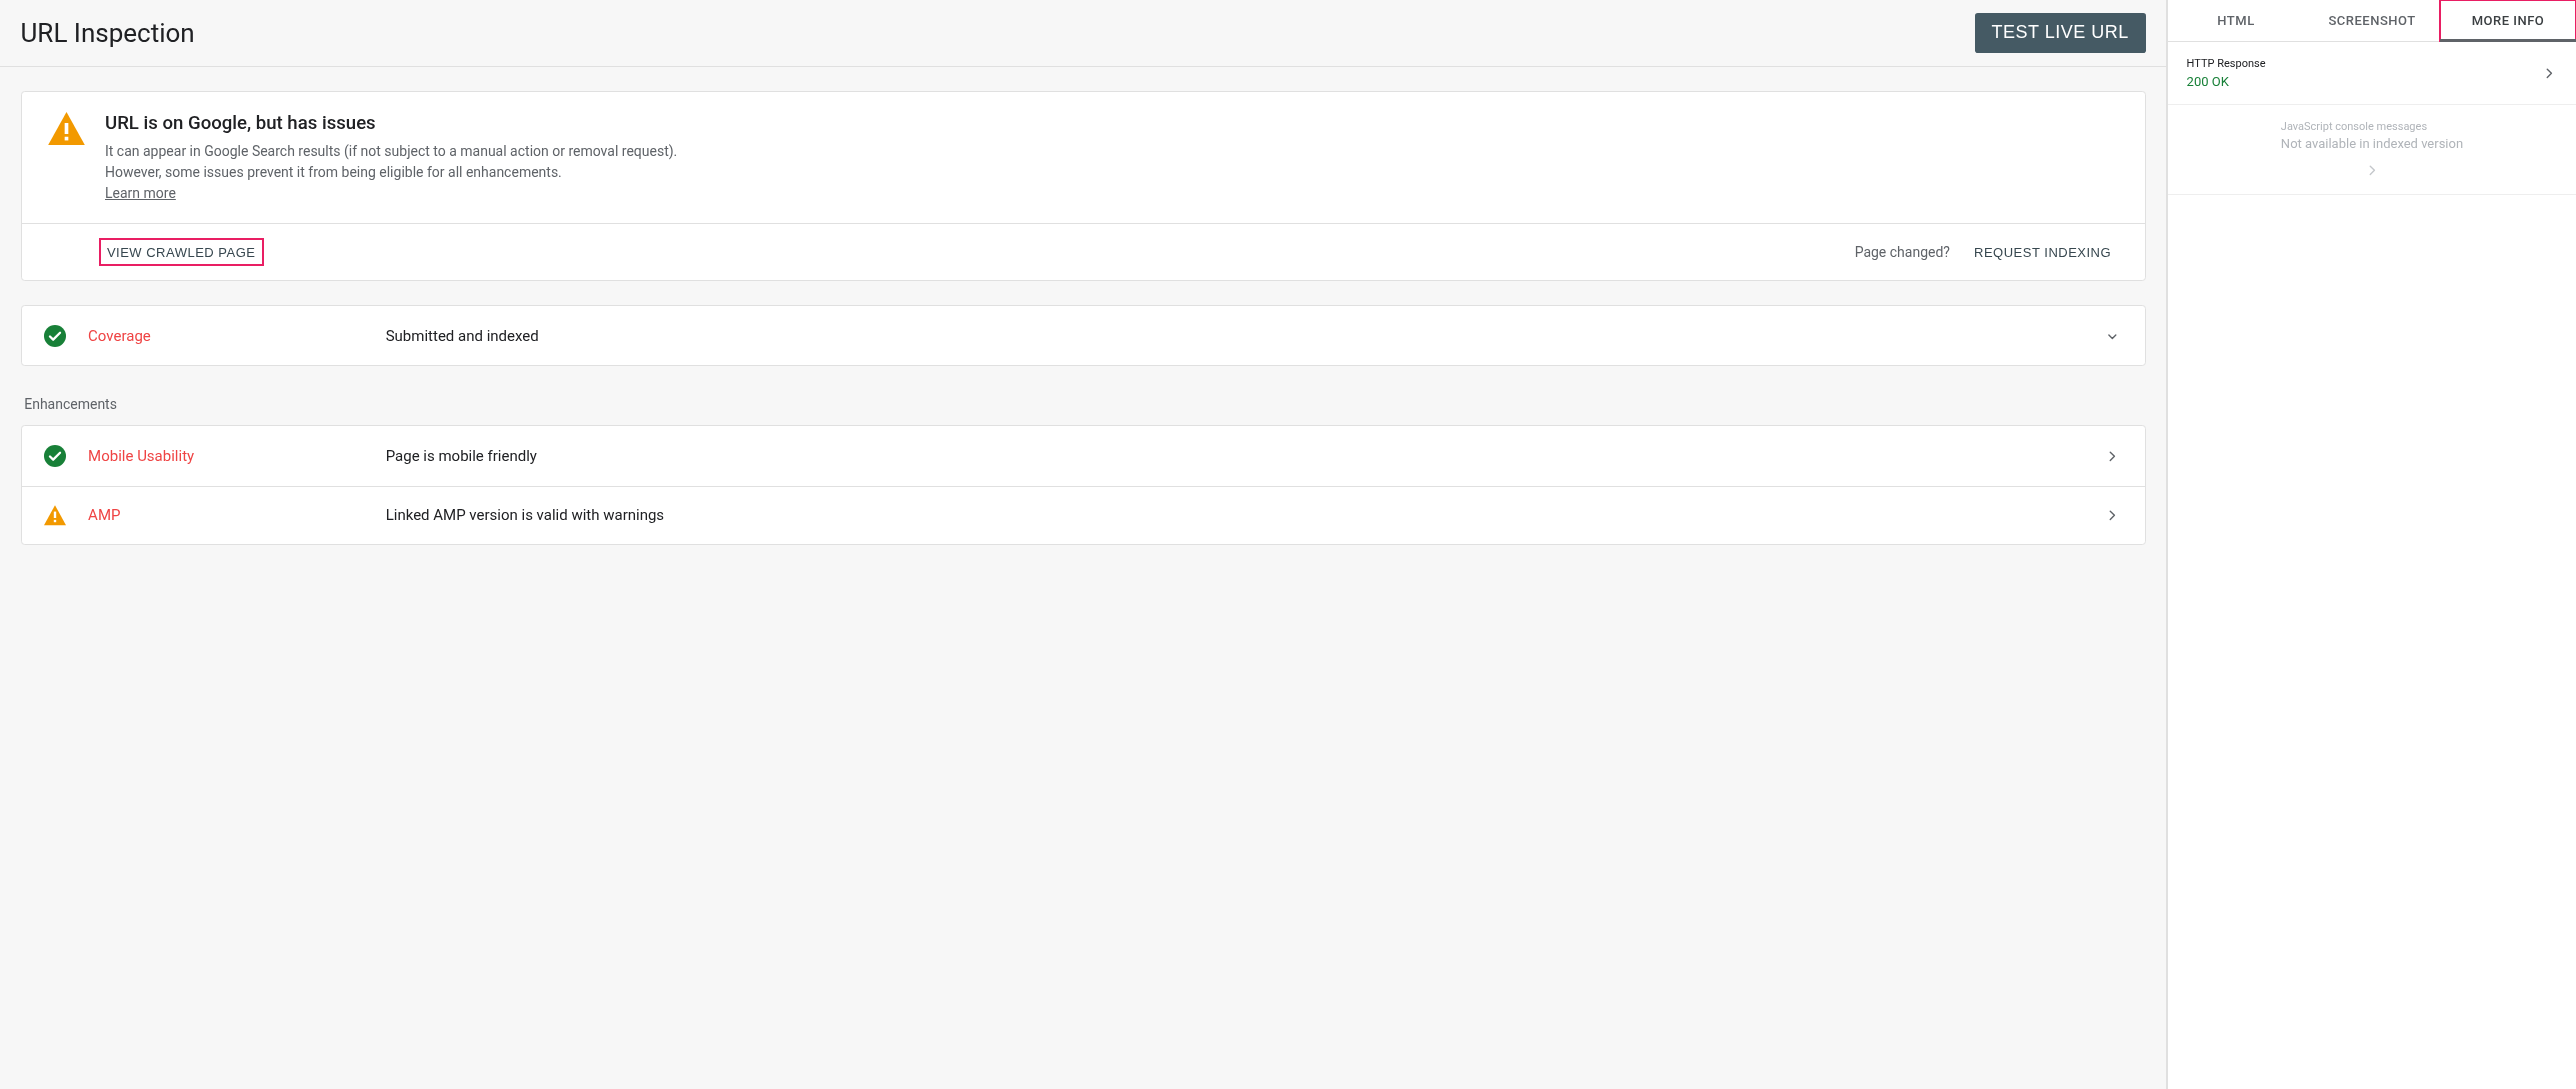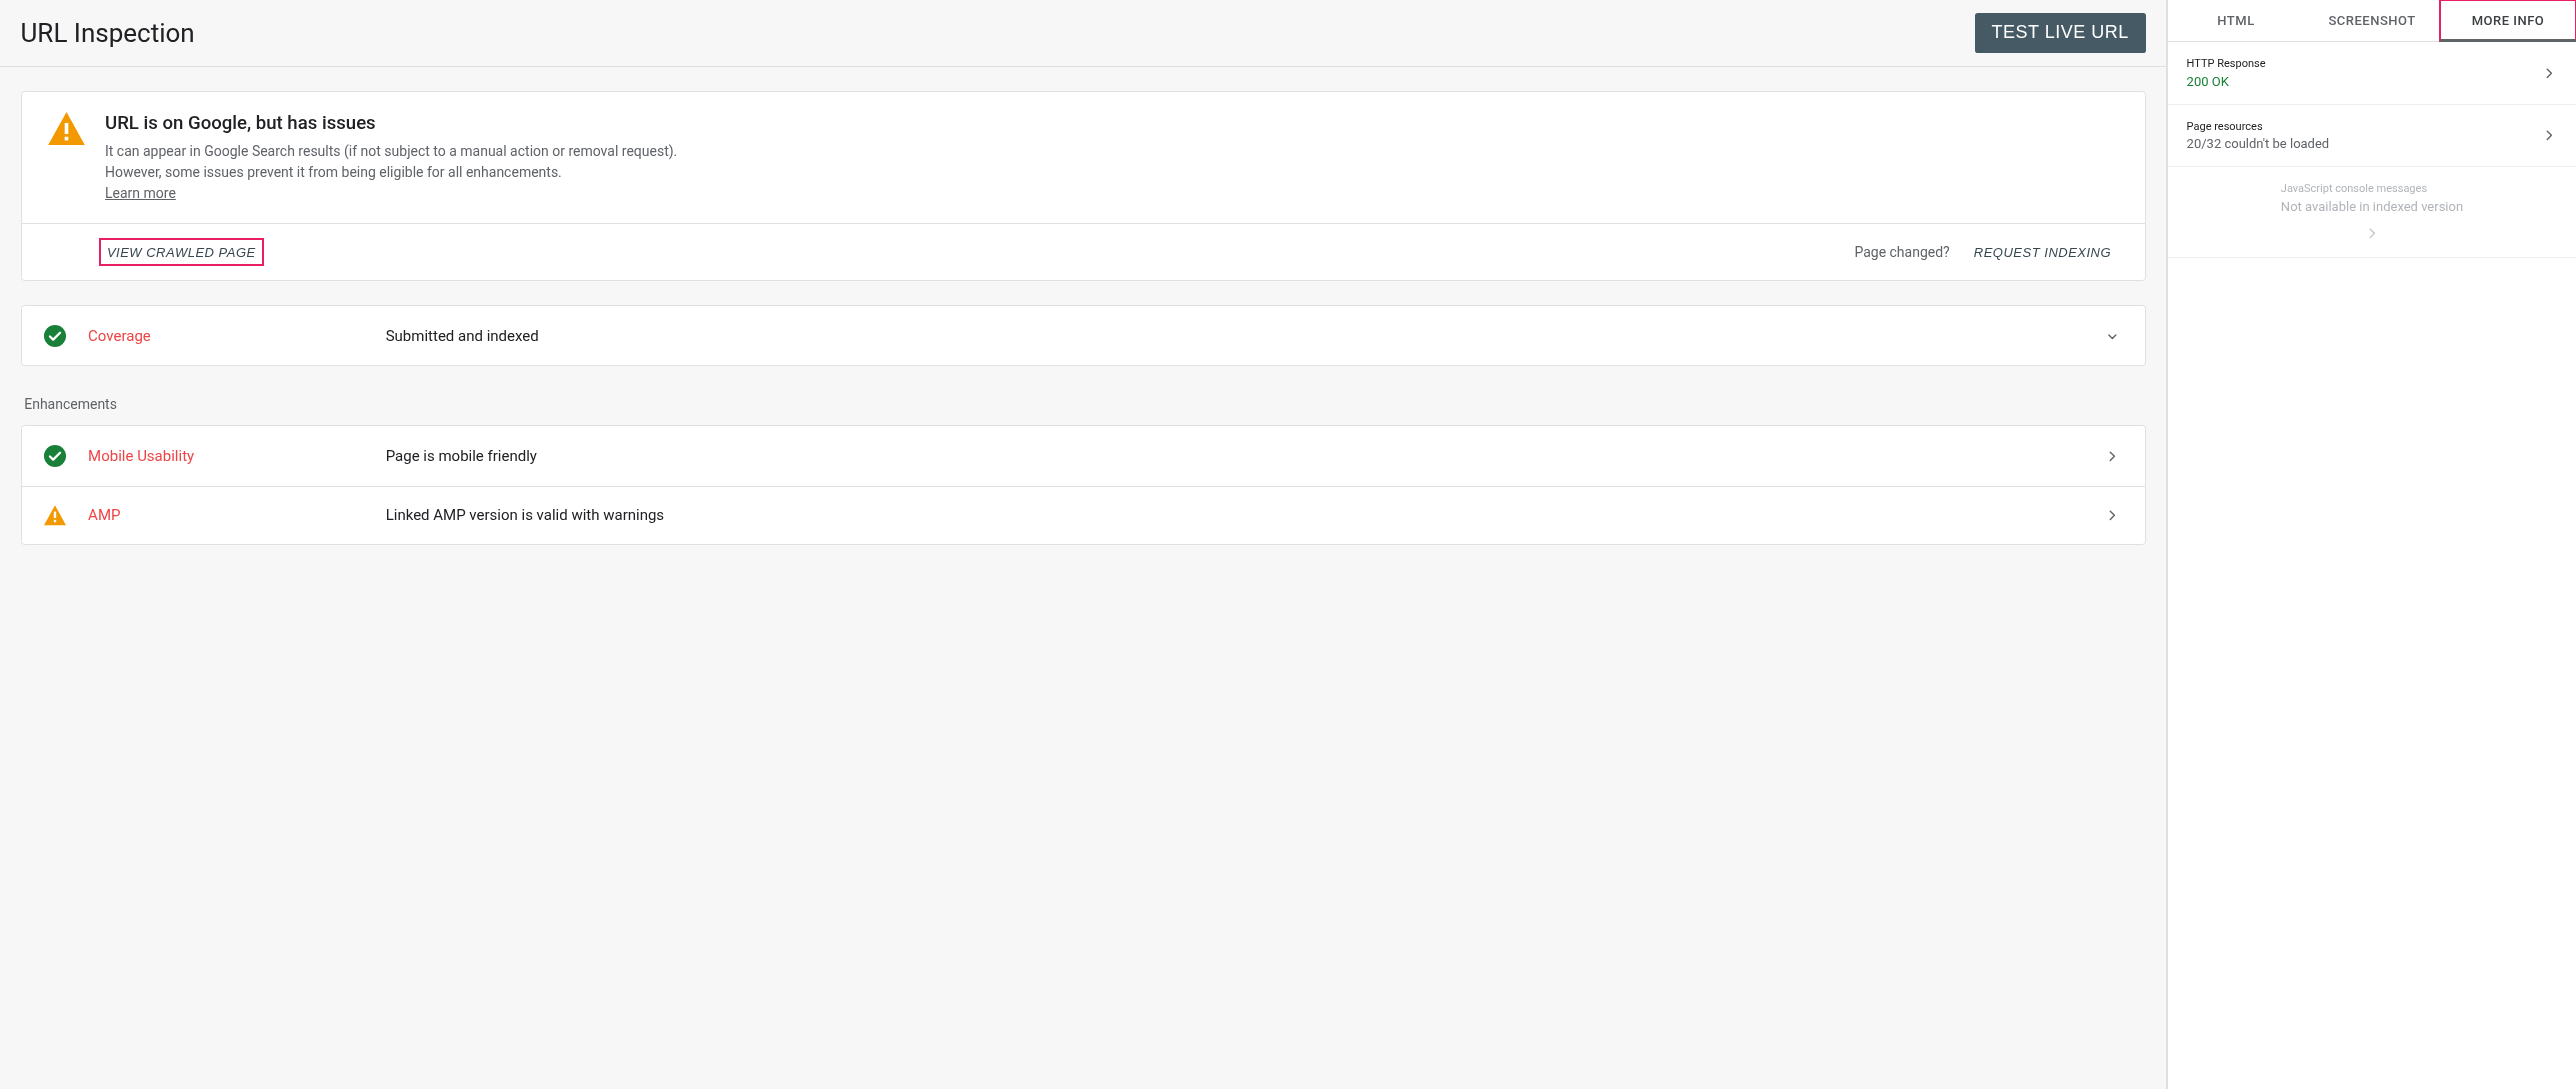--- a/index.html
+++ b/index.html
@@ -91,21 +91,20 @@
   }
   .text-btn {
     background: none;
     border: none;
     color: #37474f;
     font-weight: 500;
     font-size: 13px;
     letter-spacing: 0.5px;
     cursor: pointer;
     padding: 5.6px 7.4px;
-    font-style: italic;
   }
   .muted { color: #5f6368; font-size: 14px; }
   .actions-right { display: flex; align-items: center; gap: 16.7px; }
 
   .row-card {
     background: #fff;
     border: 0.9px solid #e0e0e0;
     border-radius: 3.7px;
   }
   .row {
@@ -319,31 +318,20 @@
           <div class="sr-title">HTTP Response</div>
           <div class="sr-sub ok">200 OK</div>
         </div>
         <div>
           <svg width="16.7" height="16.7" viewBox="0 0 24 24">
               <path d="M9 6l6 6-6 6" stroke="#5f6368" stroke-width="2" fill="none" stroke-linecap="round" stroke-linejoin="round"></path>
             </svg>
         </div>
       </div>
 
-      <div class="side-row">
-        <div class="sr-text">
-          <div class="sr-title">Page resources</div>
-          <div class="sr-sub">20/32 couldn't be loaded</div>
-        </div>
-        <div>
-          <svg width="16.7" height="16.7" viewBox="0 0 24 24">
-              <path d="M9 6l6 6-6 6" stroke="#5f6368" stroke-width="2" fill="none" stroke-linecap="round" stroke-linejoin="round"></path>
-            </svg>
-        </div>
-      </div>
 
       <div class="side-row disabled">
         <div class="sr-text">
           <div class="sr-title">JavaScript console messages</div>
           <div class="sr-sub">Not available in indexed version</div>
         </div>
         <div>
           <svg width="16.7" height="16.7" viewBox="0 0 24 24">
               <path d="M9 6l6 6-6 6" stroke="#c4c7cb" stroke-width="2" fill="none" stroke-linecap="round" stroke-linejoin="round"></path>
             </svg>

